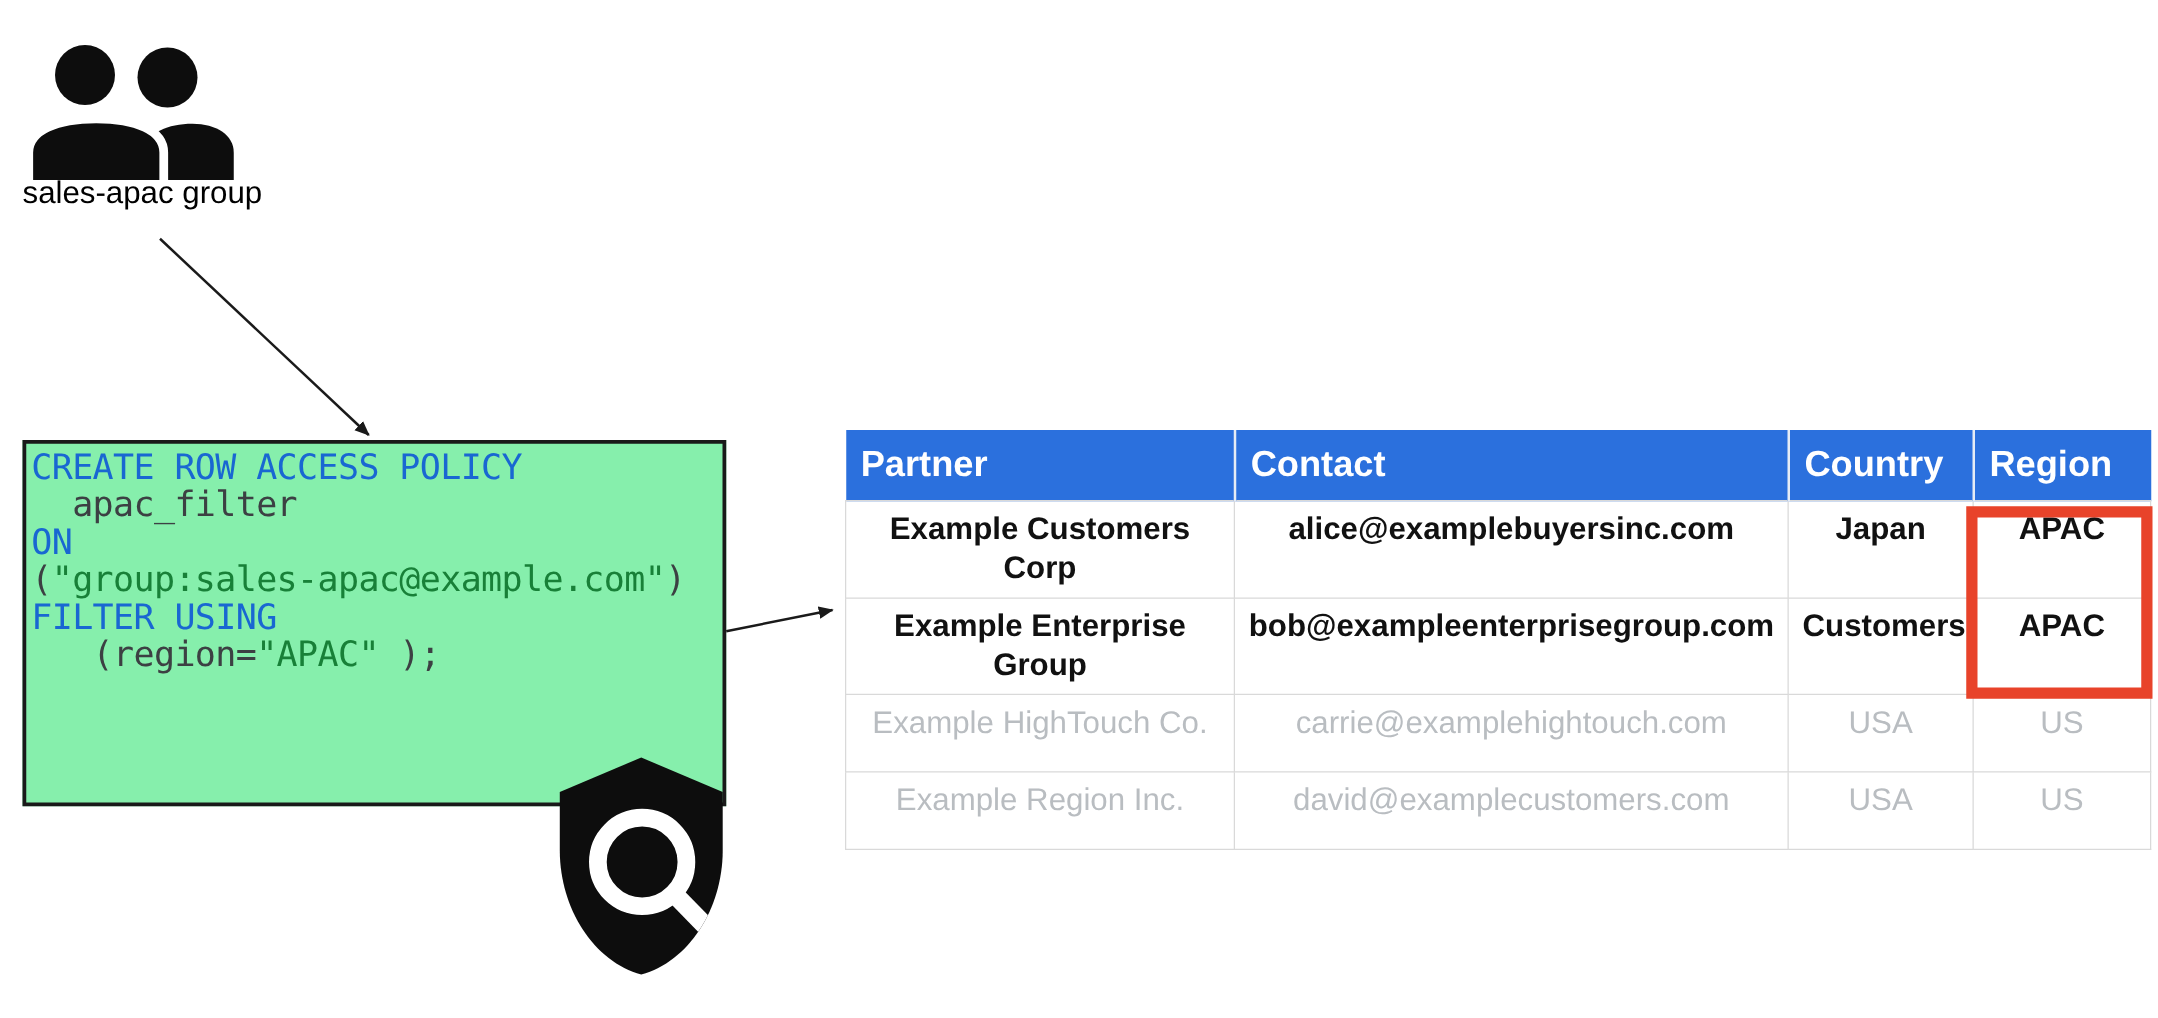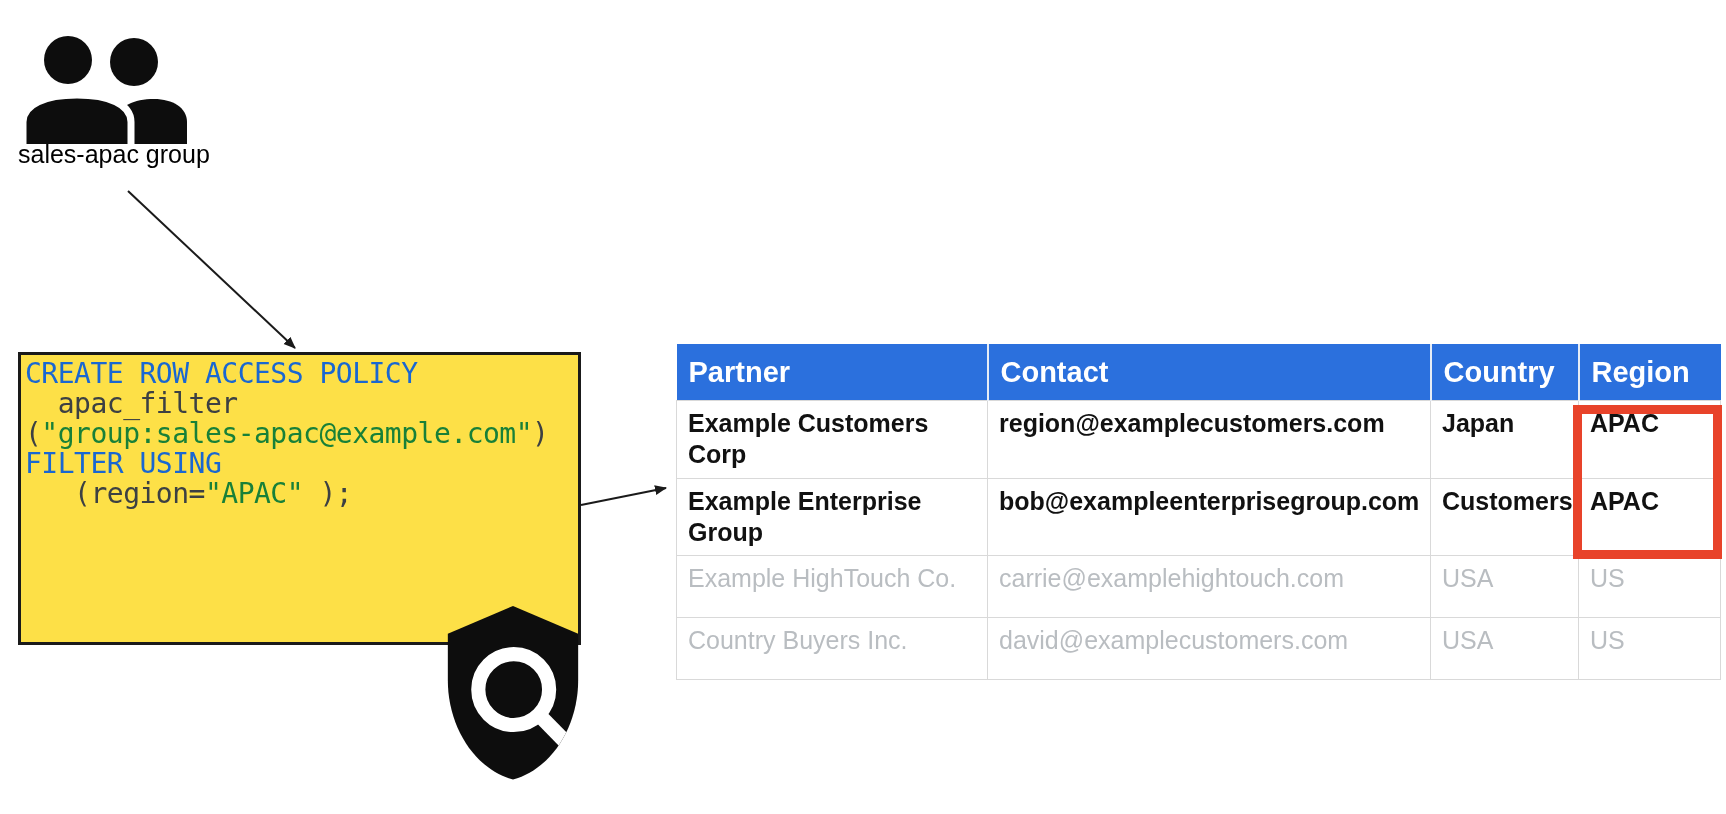--- a/index.html
+++ b/index.html
@@ -15,21 +15,21 @@
     position:absolute; left:18px; top:140px; font-size:25px; color:#000;
     white-space:nowrap;
   }
 
   
   .arrows { position:absolute; left:0; top:0; width:1726px; height:814px; pointer-events:none; }
 
   
   .code-box {
     position:absolute; left:18px; top:352px; width:563px; height:293px;
-    box-sizing:border-box; border:3px solid var(--border-black); background:#fde047;
+    box-sizing:border-box; border:3px solid var(--border-black); background:#86efac;
     padding:4px 0 0 4px;
   }
   .code-line {
     font-family:"DejaVu Sans Mono", monospace; font-size:28px; line-height:30px;
     white-space:pre; letter-spacing:-0.5px;
   }
   .tok-keyword { color:var(--keyword-blue); }
   .tok-plain   { color:var(--code-plain); }
   .tok-string  { color:var(--string-green); }
 
@@ -44,20 +44,21 @@
   .data-table th {
     background:var(--header-blue); color:#ffffff; font-size:29px; font-weight:bold;
     text-align:left; height:56px; padding:0 12px; vertical-align:middle;
     border-left:2px solid #e6ecf5;
   }
   .data-table th:first-child { border-left:none; }
   .data-table td {
     border:1px solid var(--grid-line); padding:7px 11px; vertical-align:top;
     font-size:25px; font-weight:bold; color:var(--table-text); line-height:1.25;
     overflow:hidden;
+    text-align:center;
   }
   .data-table tr.r-tall  { height:74px; }
   .data-table tr.r-short { height:62px; }
   .data-table tr.filtered td { font-weight:normal; color:var(--filtered-text); }
 
   
   .highlight-box {
     position:absolute; left:1573px; top:405px; width:149px; height:154px;
     box-sizing:border-box; border:9px solid var(--highlight-red);
     pointer-events:none; background:transparent;
@@ -76,20 +77,21 @@
       <path d="M3,120 V92 C3,74 26,65 57,65 C88,65 111,74 111,92 V120 Z" stroke="#ffffff" stroke-width="7"></path>
     </g>
   </svg>
 
   <div class="group-label">sales-apac group</div>
 
   <div class="code-box">
     <div>
         <div class="code-line"><span class="tok-keyword">CREATE ROW ACCESS POLICY</span></div>
         <div class="code-line"><span class="tok-plain">  apac_filter</span></div>
+        <div class="code-line"><span class="tok-keyword">ON</span></div>
         <div class="code-line"><span class="tok-plain">(</span><span class="tok-string">"group:sales-apac@example.com"</span><span class="tok-plain">)</span></div>
         <div class="code-line"><span class="tok-keyword">FILTER USING</span></div>
         <div class="code-line"><span class="tok-plain">   (region=</span><span class="tok-string">"APAC"</span><span class="tok-plain"> );</span></div>
       </div>
   </div>
 
   <svg class="shield-icon" viewBox="0 0 24 26" aria-hidden="true">
     <defs>
       <clipPath id="shieldClip">
         <path d="M12,1 L2.8,4.9 V11.5 C2.8,18.1 6.7,24.1 12,25.5 C17.3,24.1 21.2,18.1 21.2,11.5 V4.9 Z"></path>
@@ -113,38 +115,38 @@
       <tr>
           <th>Partner</th>
           <th>Contact</th>
           <th>Country</th>
           <th>Region</th>
         </tr>
     </thead>
     <tbody>
         <tr class="r-tall">
           <td>Example Customers Corp</td>
-          <td>region@examplecustomers.com</td>
+          <td>alice@examplebuyersinc.com</td>
           <td>Japan</td>
           <td>APAC</td>
         </tr>
         <tr class="r-tall">
           <td>Example Enterprise Group</td>
           <td>bob@exampleenterprisegroup.com</td>
           <td>Customers</td>
           <td>APAC</td>
         </tr>
         <tr class="filtered r-short">
           <td>Example HighTouch Co.</td>
           <td>carrie@examplehightouch.com</td>
           <td>USA</td>
           <td>US</td>
         </tr>
         <tr class="filtered r-short">
-          <td>Country Buyers Inc.</td>
+          <td>Example Region Inc.</td>
           <td>david@examplecustomers.com</td>
           <td>USA</td>
           <td>US</td>
         </tr>
       </tbody>
   </table>
 
   <div class="highlight-box"></div>
 
   <svg class="arrows" aria-hidden="true">

